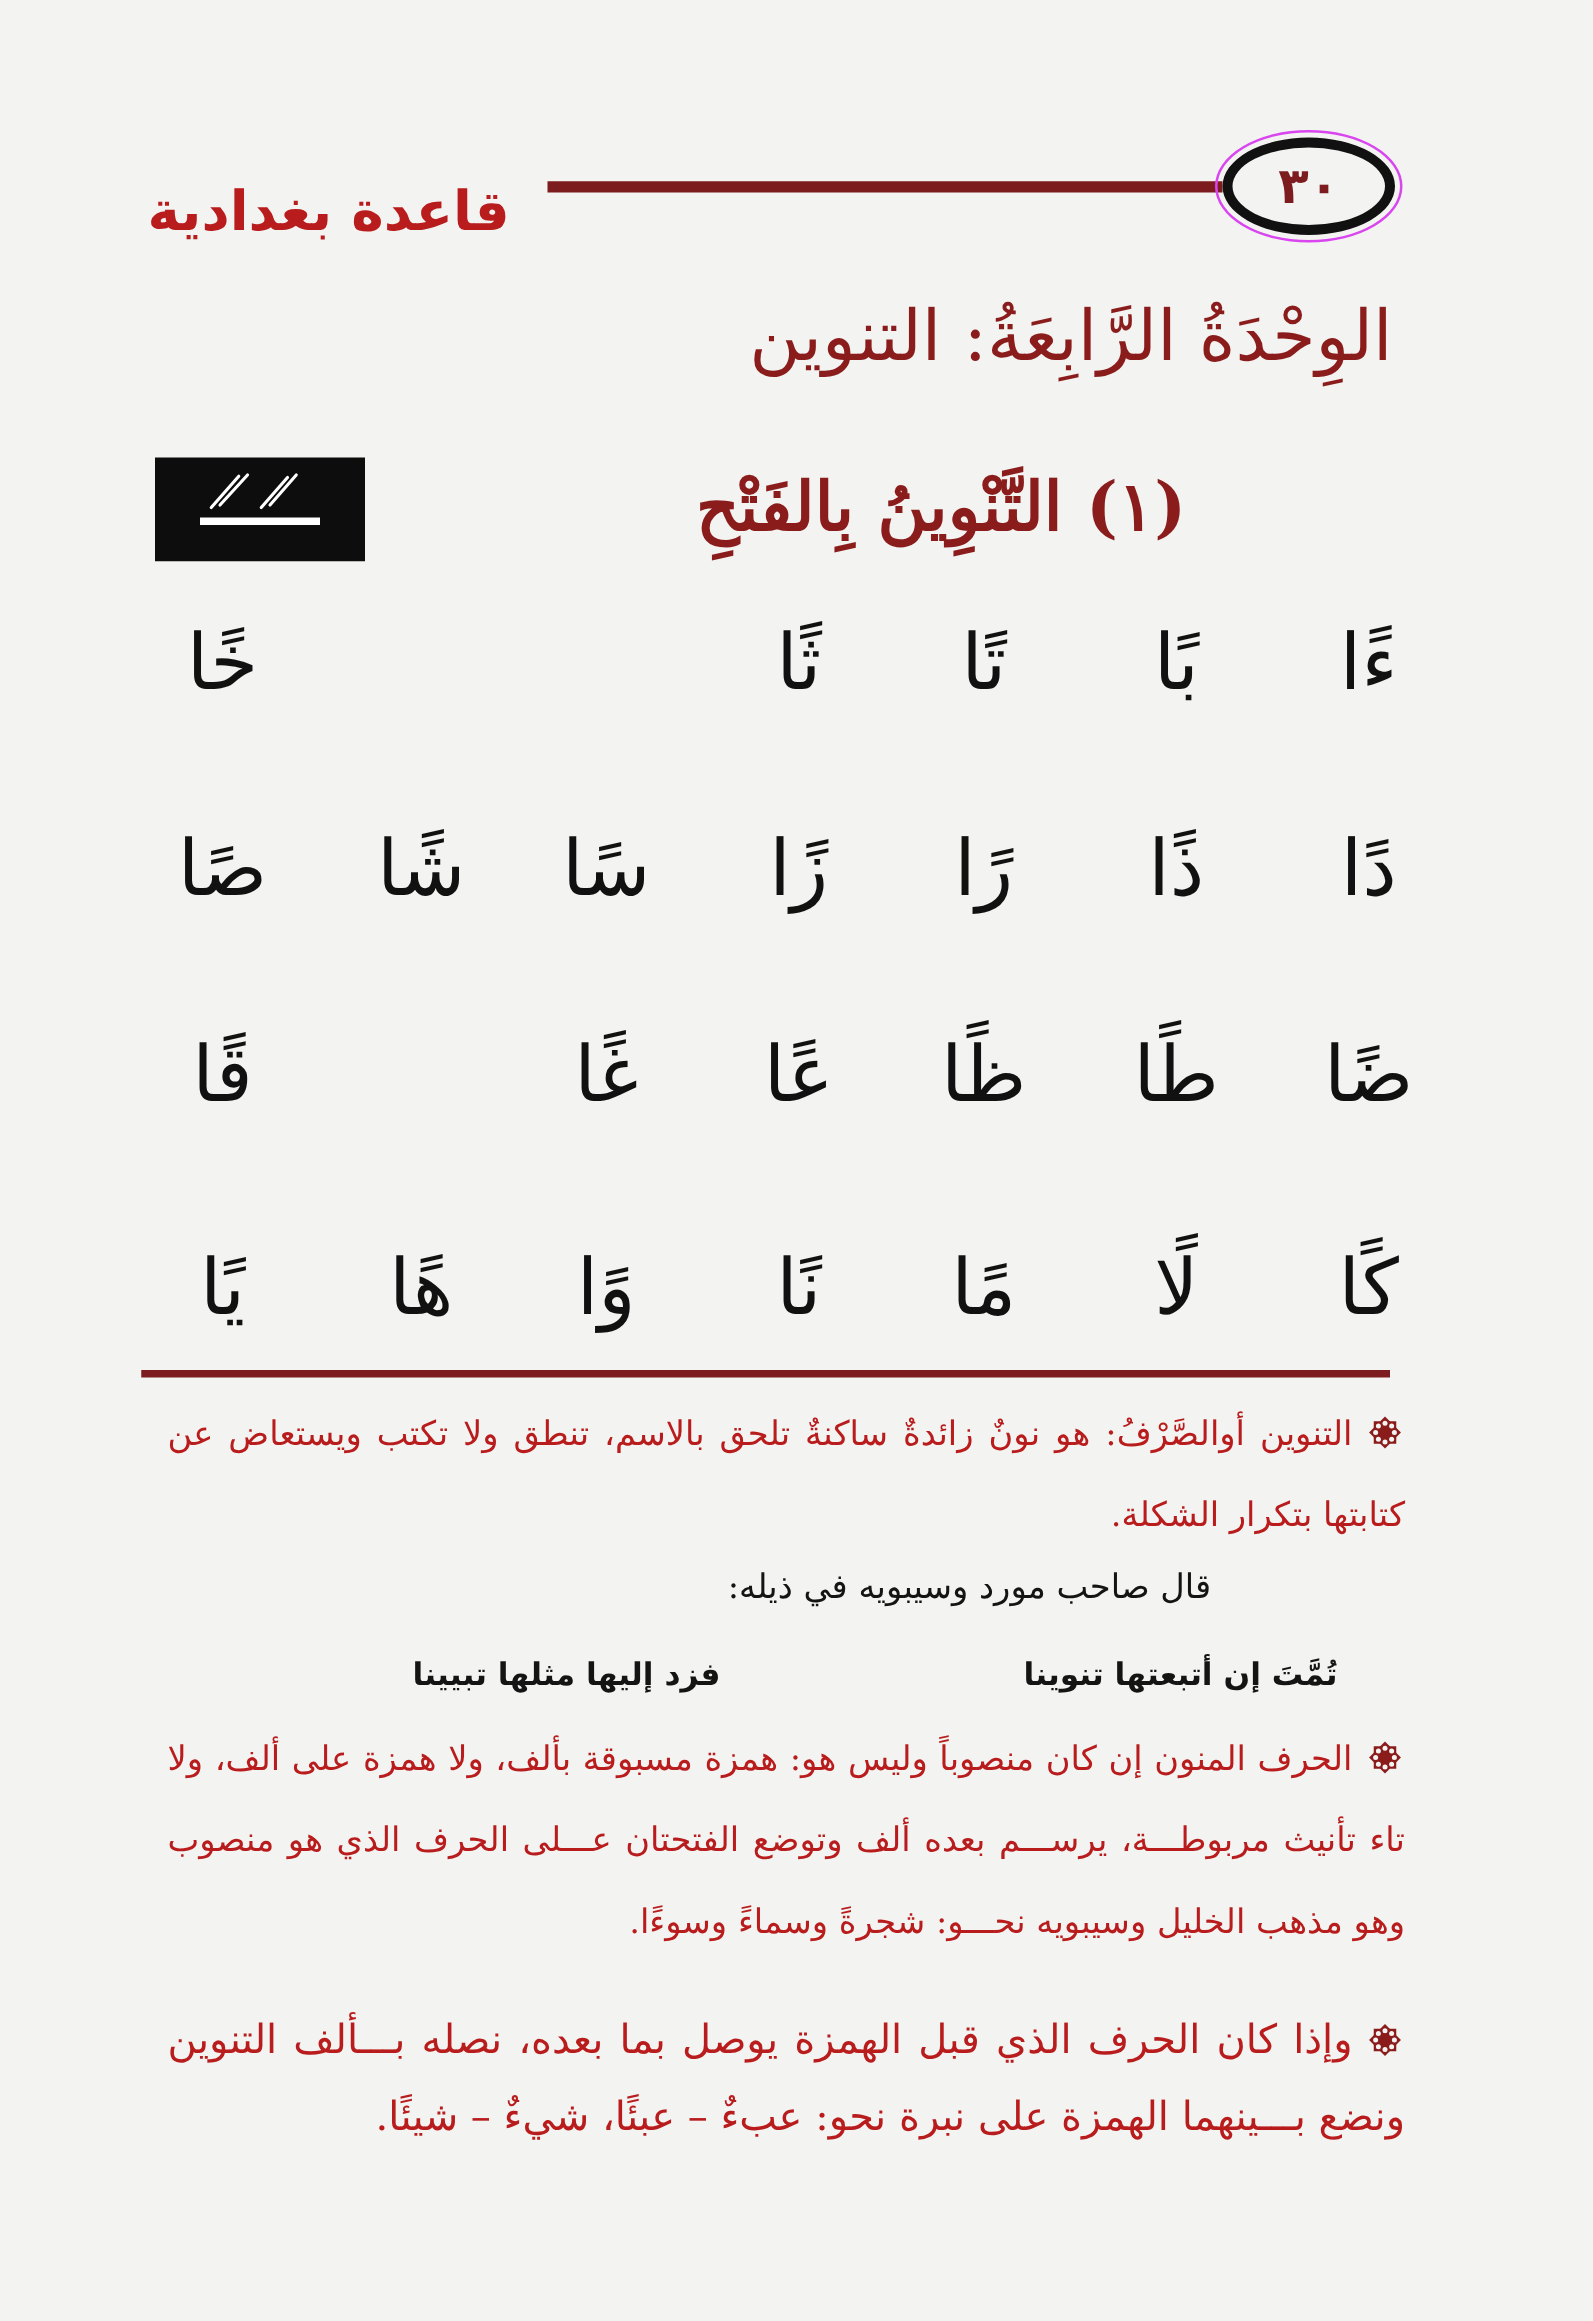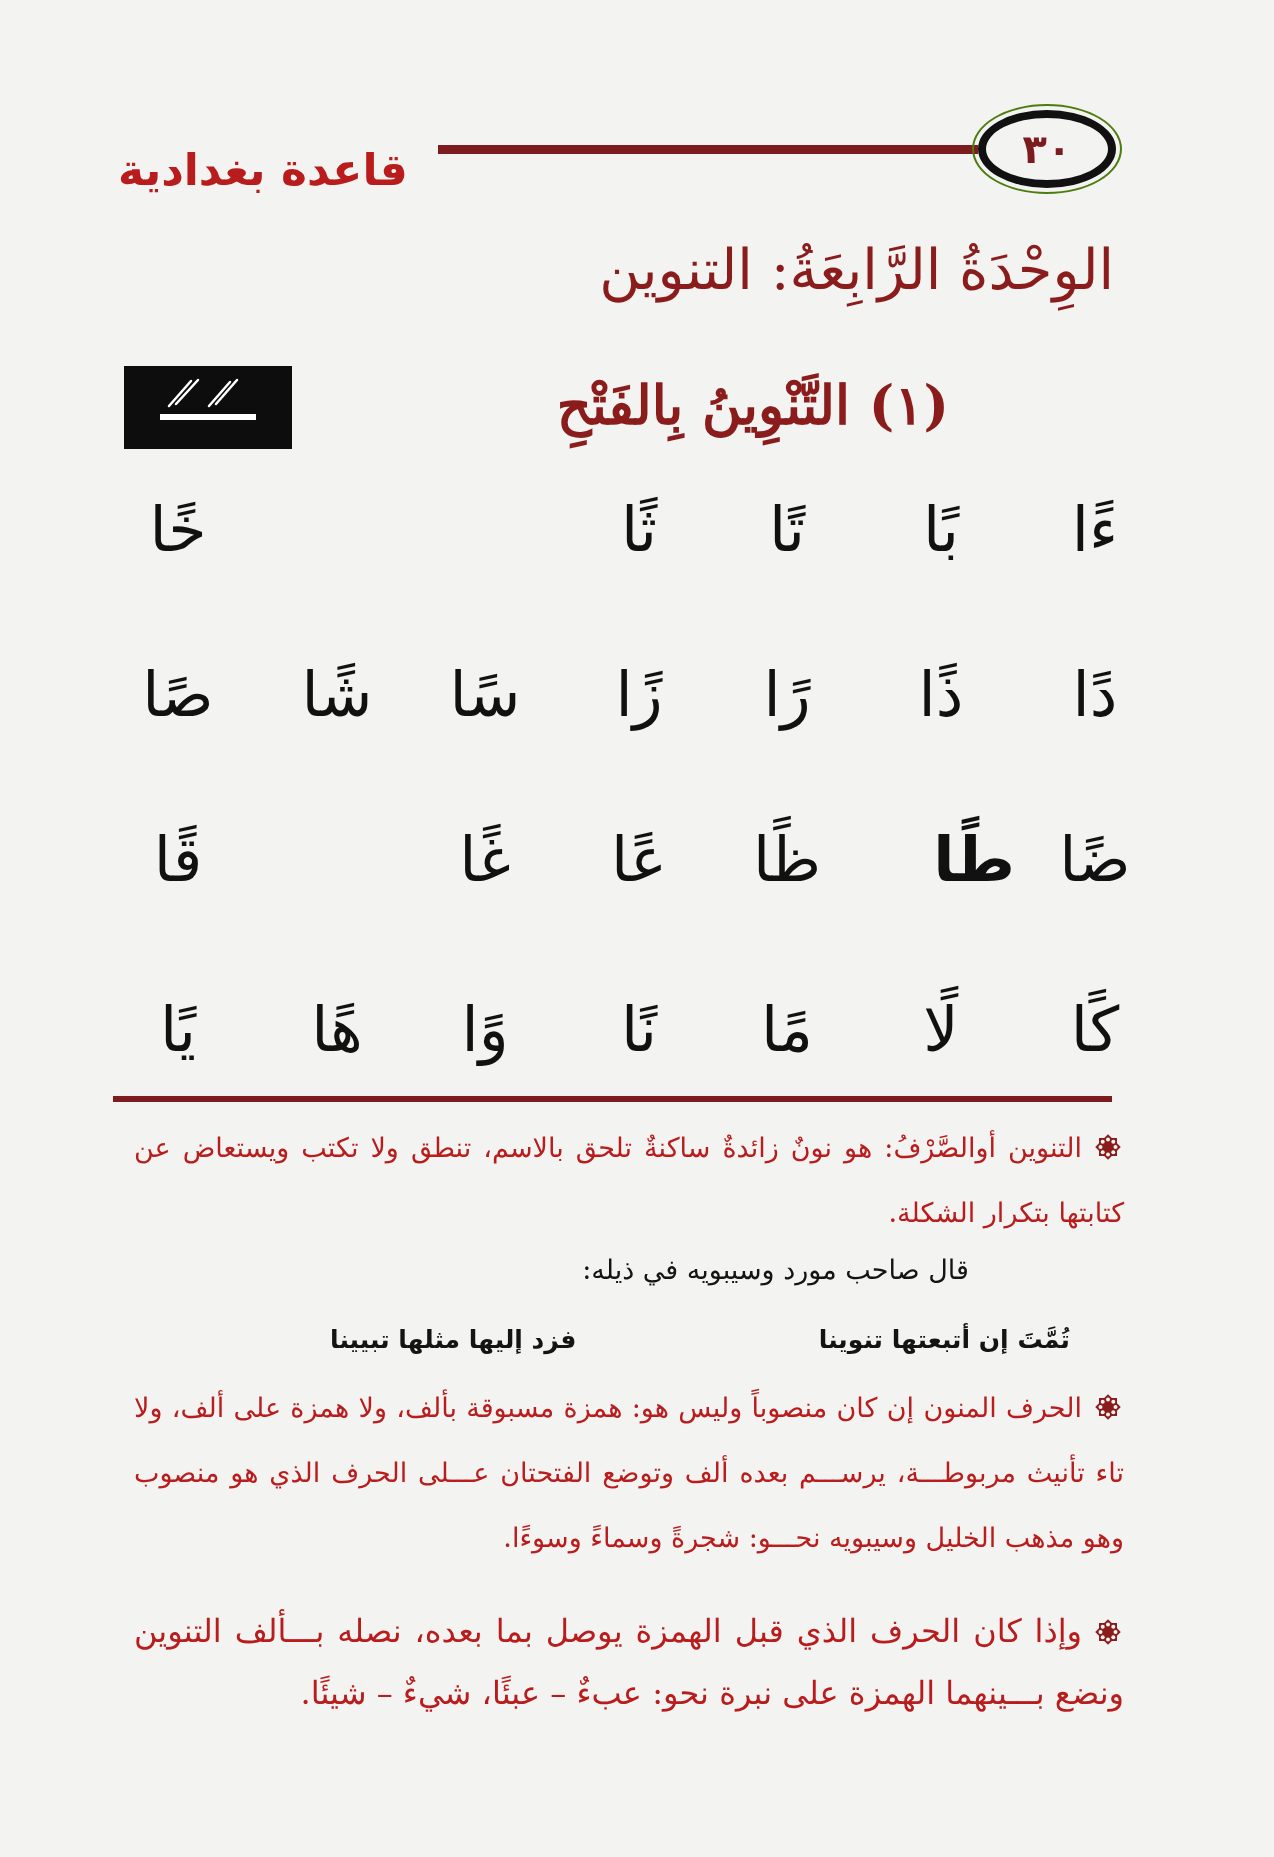--- a/index.html
+++ b/index.html
@@ -17,21 +17,21 @@
     font-family: "DejaVu Sans", sans-serif; font-weight: bold;
     font-size: 44px; line-height: 60px; color: #b91c1c; direction: rtl; text-align: left;
     letter-spacing: 1px;
     margin-top: 28px;
   }
   .header-rule {
     left: 438px; top: 145px; width: 540px; height: 9px; background: #7d1c1e;
   }
   .page-oval {
     left: 972px; top: 104px; width: 150px; height: 90px;
-    border-radius: 50%; border: 2px solid #4d7c0f; box-sizing: border-box;
+    border-radius: 50%; border: 2px solid #d946ef; box-sizing: border-box;
     display: flex; align-items: center; justify-content: center;
   }
   .page-oval-inner {
     position: absolute; left: 4px; top: 4px; right: 4px; bottom: 4px;
     border-radius: 50%; border: 8px solid #111; box-sizing: border-box;
   }
   .page-number {
     position: relative; font-family: "DejaVu Sans", sans-serif; font-weight: bold;
     font-size: 40px; color: #7d1c1e; direction: rtl; line-height: 1;
   }
@@ -123,21 +123,21 @@
       <div class="letter-cell" style="left: 925px;"><span>د</span><span class="tanween" style="color: rgb(178, 58, 58);">ً</span><span>ا</span></div>
       <div class="letter-cell" style="left: 771px;"><span>ذ</span><span class="tanween" style="color: rgb(178, 58, 58);">ً</span><span>ا</span></div>
       <div class="letter-cell" style="left: 617px;"><span>ر</span><span class="tanween" style="color: rgb(178, 58, 58);">ً</span><span>ا</span></div>
       <div class="letter-cell" style="left: 469px;"><span>ز</span><span class="tanween" style="color: rgb(178, 58, 58);">ً</span><span>ا</span></div>
       <div class="letter-cell" style="left: 315px;"><span>س</span><span class="tanween" style="color: rgb(178, 58, 58);">ً</span><span>ا</span></div>
       <div class="letter-cell" style="left: 167px;"><span>ش</span><span class="tanween" style="color: rgb(178, 58, 58);">ً</span><span>ا</span></div>
       <div class="letter-cell" style="left: 8px;"><span>ص</span><span class="tanween" style="color: rgb(178, 58, 58);">ً</span><span>ا</span></div>
     </div>
     <div class="letter-row" style="top: 330px;">
       <div class="letter-cell" style="left: 925px;"><span>ض</span><span class="tanween" style="color: rgb(178, 58, 58);">ً</span><span>ا</span></div>
-      <div class="letter-cell" style="left: 804px; font-weight: bold;"><span>ط</span><span class="tanween" style="color: rgb(178, 58, 58);">ً</span><span>ا</span></div>
+      <div class="letter-cell" style="left: 771px;"><span>ط</span><span class="tanween" style="color: rgb(178, 58, 58);">ً</span><span>ا</span></div>
       <div class="letter-cell" style="left: 469px;"><span>ع</span><span class="tanween" style="color: rgb(178, 58, 58);">ً</span><span>ا</span></div>
       <div class="letter-cell" style="left: 617px;"><span>ظ</span><span class="tanween" style="color: rgb(178, 58, 58);">ً</span><span>ا</span></div>
       <div class="letter-cell" style="left: 315px;"><span>غ</span><span class="tanween" style="color: rgb(178, 58, 58);">ً</span><span>ا</span></div>
       <div class="letter-cell" style="left: 8px;"><span>ق</span><span class="tanween" style="color: rgb(178, 58, 58);">ً</span><span>ا</span></div>
     </div>
     <div class="letter-row" style="top: 500px;">
       <div class="letter-cell" style="left: 925px;"><span>ك</span><span class="tanween" style="color: rgb(178, 58, 58);">ً</span><span>ا</span></div>
       <div class="letter-cell" style="left: 771px;"><span>ل</span><span class="tanween" style="color: rgb(178, 58, 58);">ً</span><span>ا</span></div>
       <div class="letter-cell" style="left: 617px;"><span>م</span><span class="tanween" style="color: rgb(178, 58, 58);">ً</span><span>ا</span></div>
       <div class="letter-cell" style="left: 469px;"><span>ن</span><span class="tanween" style="color: rgb(178, 58, 58);">ً</span><span>ا</span></div>

